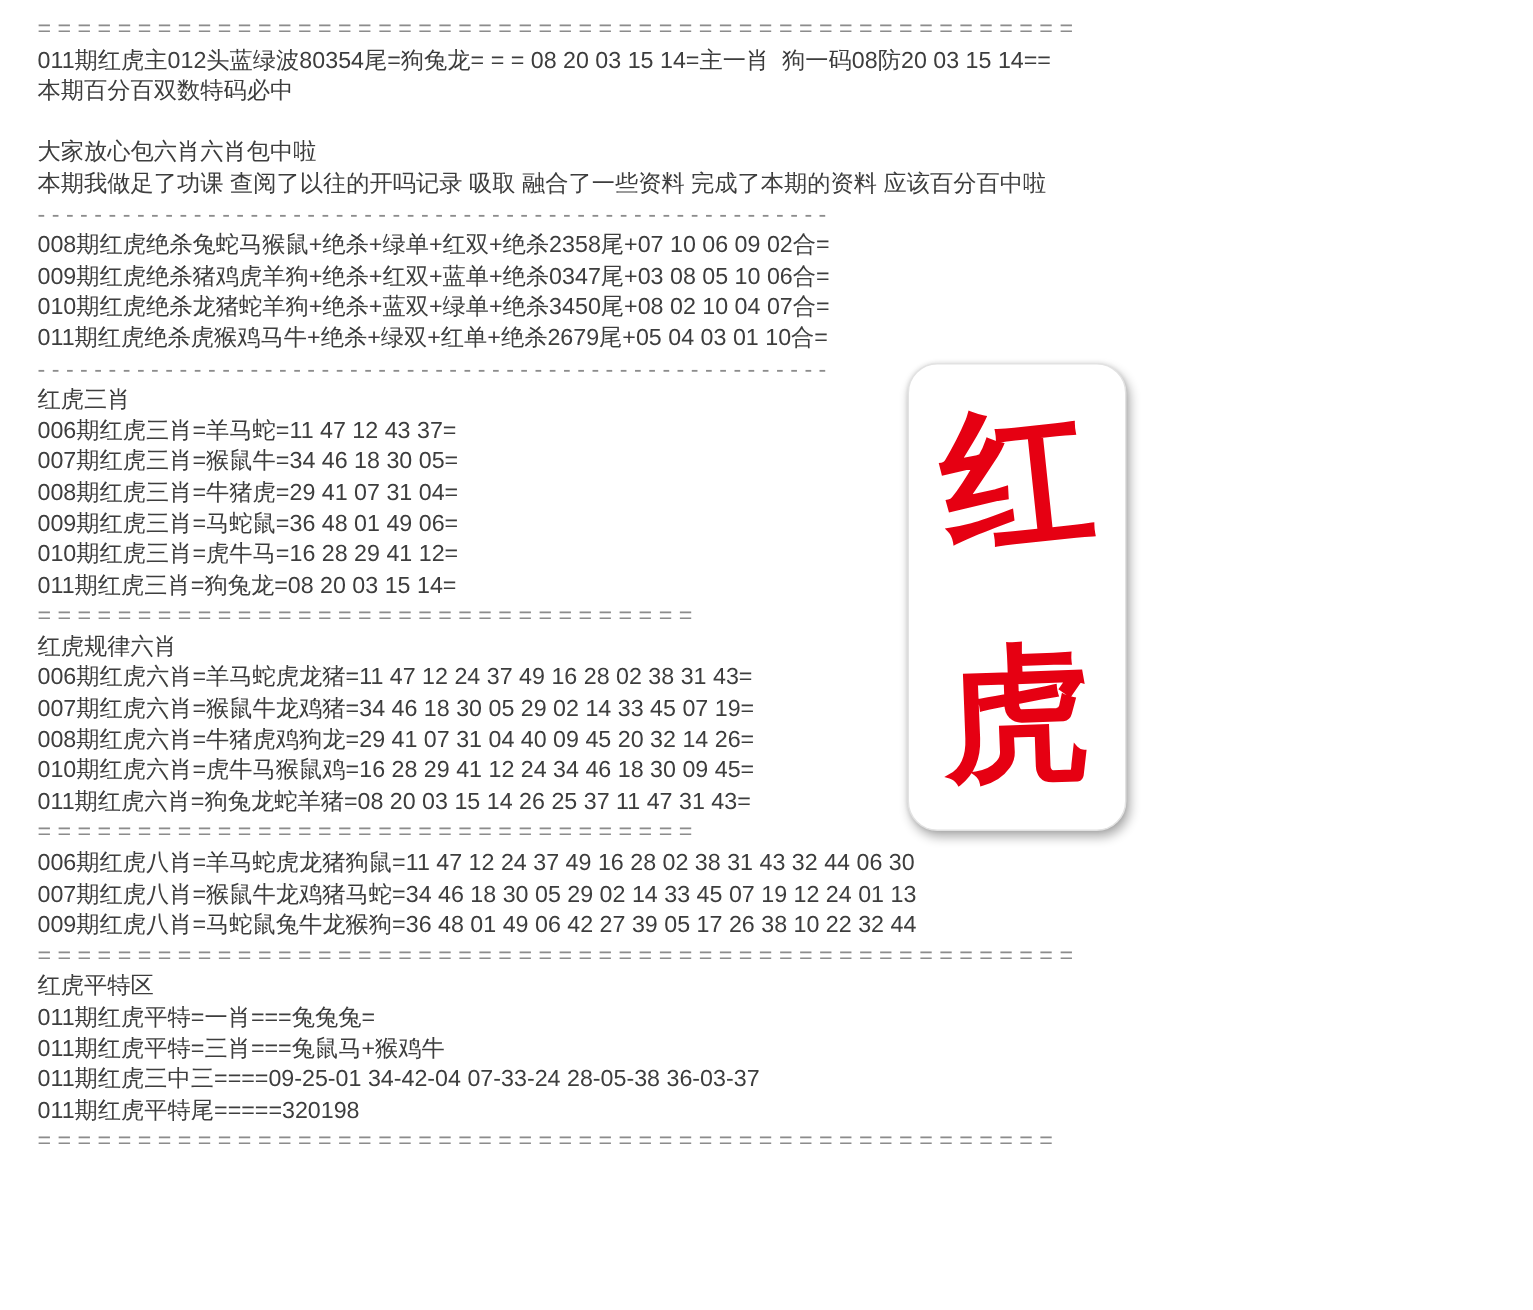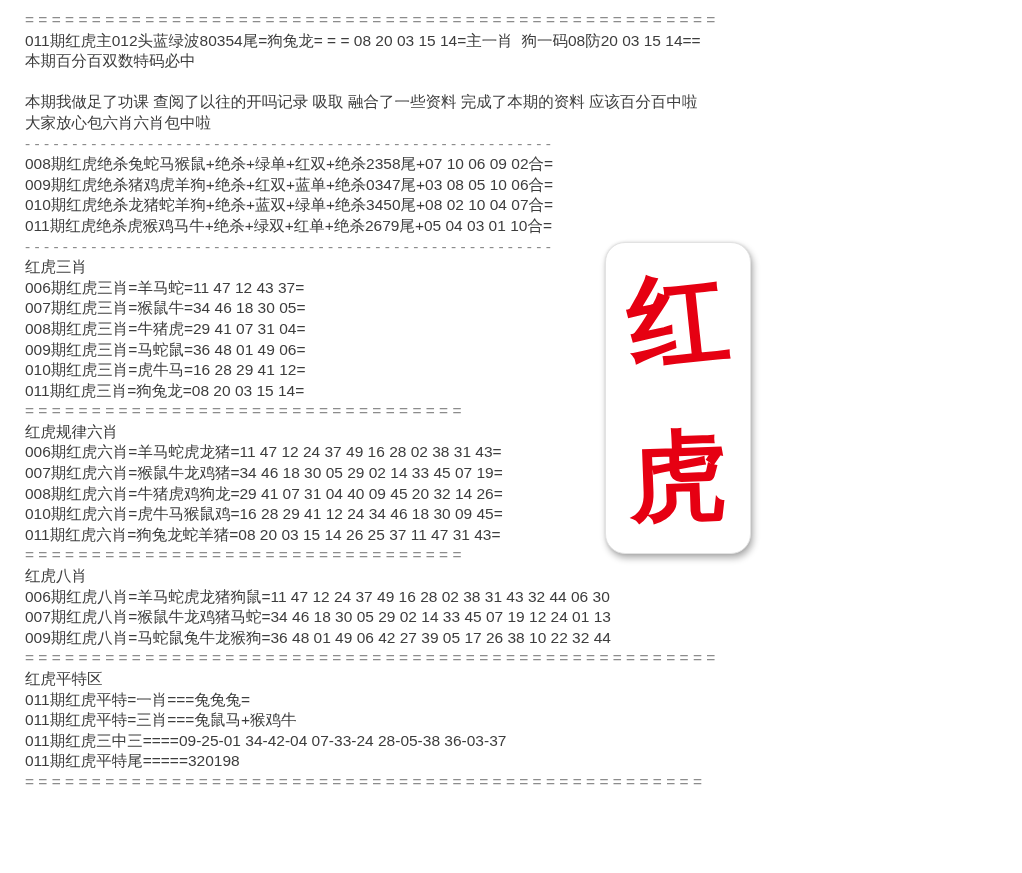--- a/index.html
+++ b/index.html
@@ -66,23 +66,23 @@
 <div class="content">
 
     <div class="line t-sep-eq">= = = = = = = = = = = = = = = = = = = = = = = = = = = = = = = = = = = = = = = = = = = = = = = = = = = =</div>
 
     <div class="line t-text">011期红虎主012头蓝绿波80354尾=狗兔龙= = = 08 20 03 15 14=主一肖  狗一码08防20 03 15 14==</div>
 
     <div class="line t-text">本期百分百双数特码必中</div>
 
     <div class="line t-blank"></div>
 
+    <div class="line t-text">大家放心包六肖六肖包中啦</div>
+
     <div class="line t-text">本期我做足了功课 查阅了以往的开吗记录 吸取 融合了一些资料 完成了本期的资料 应该百分百中啦</div>
-
-    <div class="line t-text">大家放心包六肖六肖包中啦</div>
 
     <div class="line t-sep-dash">- - - - - - - - - - - - - - - - - - - - - - - - - - - - - - - - - - - - - - - - - - - - - - - - - - - - - - - -</div>
 
     <div class="line t-text">008期红虎绝杀兔蛇马猴鼠+绝杀+绿单+红双+绝杀2358尾+07 10 06 09 02合=</div>
 
     <div class="line t-text">009期红虎绝杀猪鸡虎羊狗+绝杀+红双+蓝单+绝杀0347尾+03 08 05 10 06合=</div>
 
     <div class="line t-text">010期红虎绝杀龙猪蛇羊狗+绝杀+蓝双+绿单+绝杀3450尾+08 02 10 04 07合=</div>
 
     <div class="line t-text">011期红虎绝杀虎猴鸡马牛+绝杀+绿双+红单+绝杀2679尾+05 04 03 01 10合=</div>
@@ -113,21 +113,20 @@
 
     <div class="line t-text">008期红虎六肖=牛猪虎鸡狗龙=29 41 07 31 04 40 09 45 20 32 14 26=</div>
 
 
     <div class="line t-text">010期红虎六肖=虎牛马猴鼠鸡=16 28 29 41 12 24 34 46 18 30 09 45=</div>
 
     <div class="line t-text">011期红虎六肖=狗兔龙蛇羊猪=08 20 03 15 14 26 25 37 11 47 31 43=</div>
 
     <div class="line t-sep-eq">= = = = = = = = = = = = = = = = = = = = = = = = = = = = = = = = =</div>
 
-    <div class="line t-heading">红虎八肖</div>
 
     <div class="line t-text">006期红虎八肖=羊马蛇虎龙猪狗鼠=11 47 12 24 37 49 16 28 02 38 31 43 32 44 06 30</div>
 
     <div class="line t-text">007期红虎八肖=猴鼠牛龙鸡猪马蛇=34 46 18 30 05 29 02 14 33 45 07 19 12 24 01 13</div>
 
 
     <div class="line t-text">009期红虎八肖=马蛇鼠兔牛龙猴狗=36 48 01 49 06 42 27 39 05 17 26 38 10 22 32 44</div>
 
 
 

